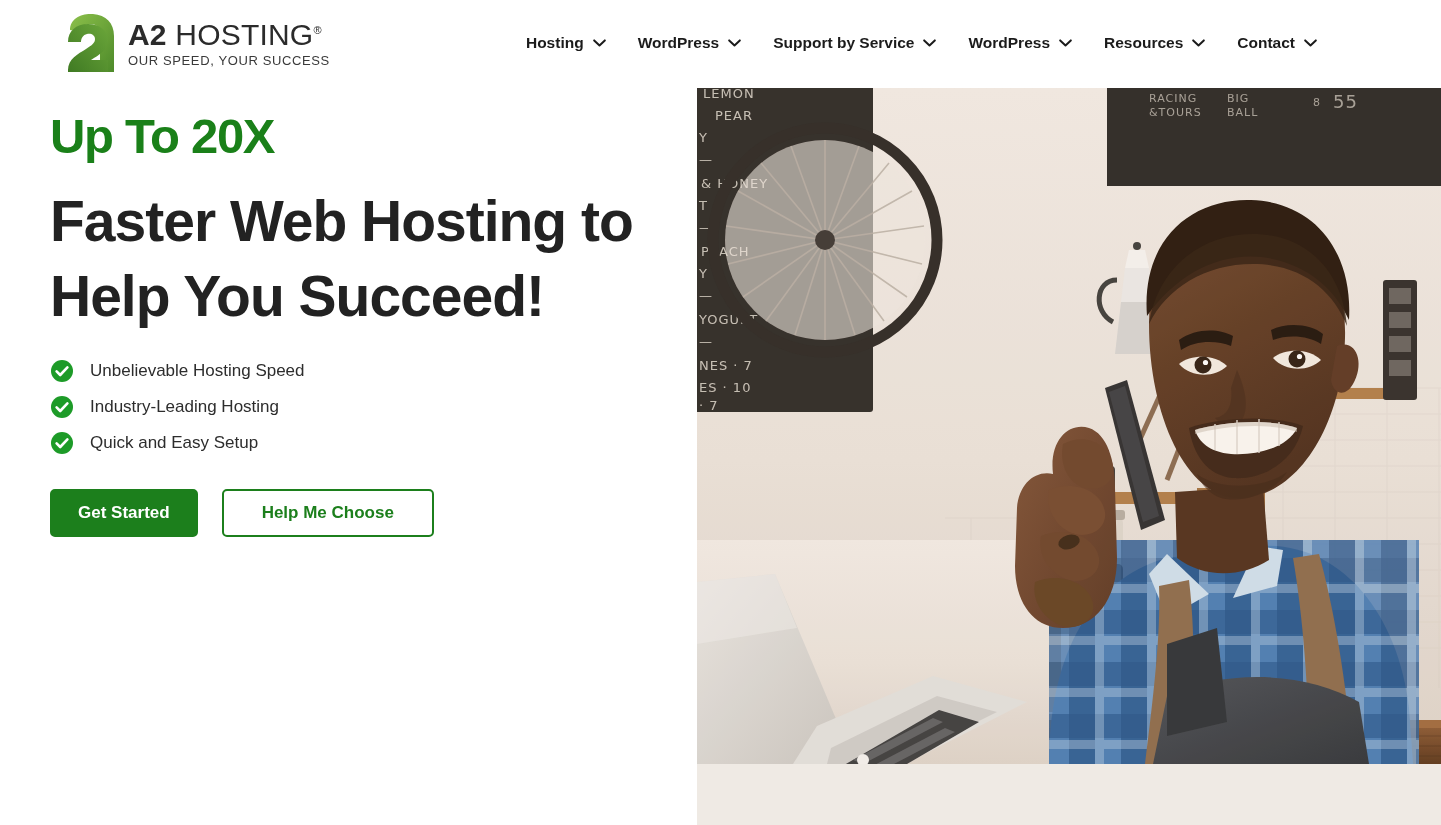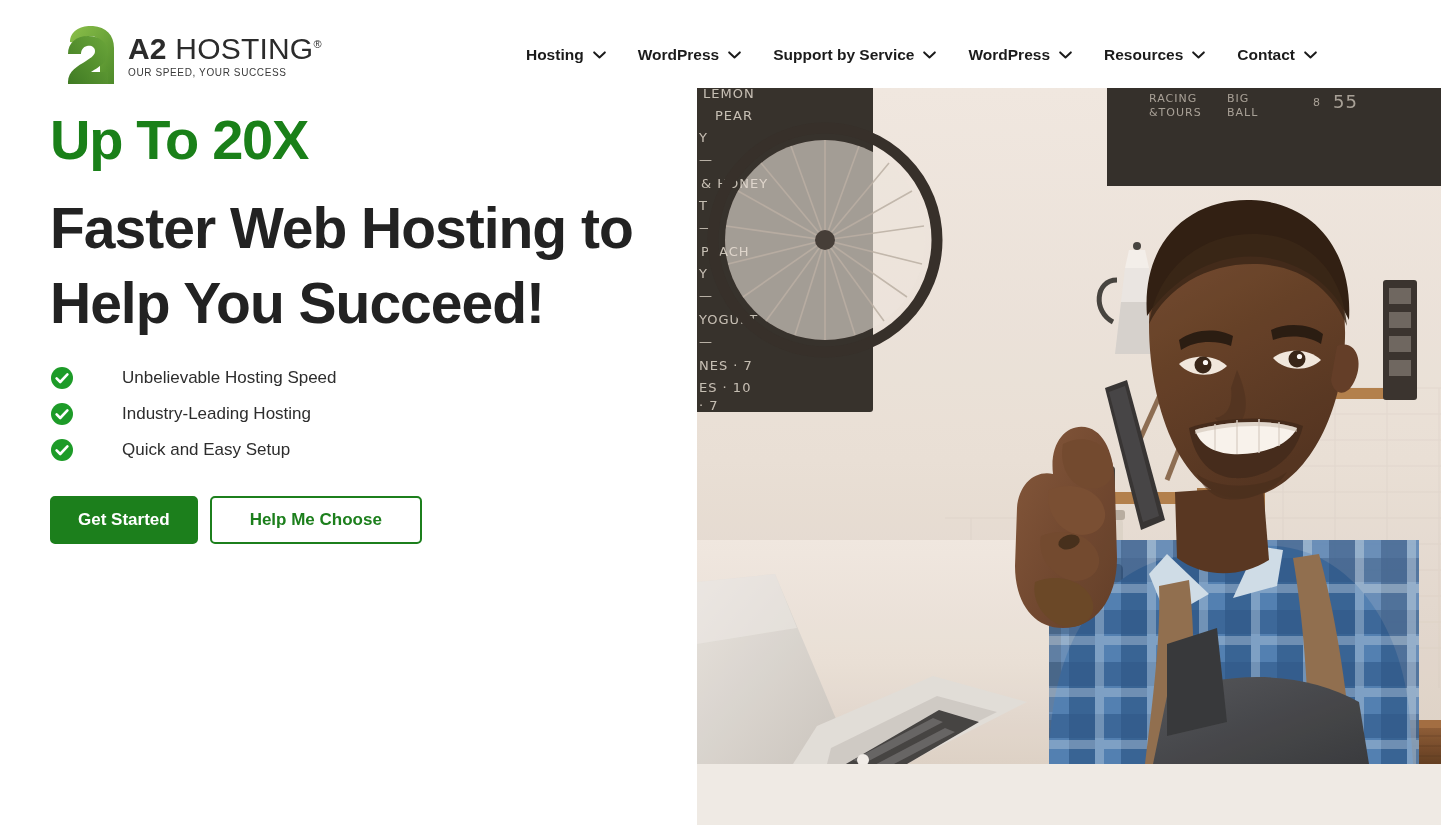--- a/index.html
+++ b/index.html
@@ -7,40 +7,40 @@
     width: 1441px;
     height: 825px;
     background: #ffffff;
     font-family: "Liberation Sans", sans-serif;
     overflow: hidden;
   }
   .page { position: relative; width: 1441px; height: 825px; background: #fff; }
 
   
   .header {
-    position: absolute; top: 12px; left: 0;
+    position: absolute; top: 0; left: 0;
     width: 1441px; height: 90px;
     background: #ffffff;
     display: flex; align-items: center;
   }
   .logo-wrap {
     position: absolute; left: 60px; top: 12px;
     display: flex; align-items: center; gap: 10px;
   }
   .logo-mark { width: 58px; height: 62px; display: block; }
   .logo-text { display: flex; flex-direction: column; justify-content: center; padding-top: 2px; }
   .logo-title {
     font-size: 30px; font-weight: 700; letter-spacing: 0.2px;
     color: #2b2b2b; line-height: 1.02; white-space: nowrap;
     font-family: "Liberation Sans", sans-serif;
   }
   .logo-title .reg { font-size: 11px; vertical-align: super; font-weight: 400; }
   .logo-title .thin { font-weight: 400; }
   .logo-tagline {
-    font-size: 10px; font-weight: 500; letter-spacing: 0.62px;
+    font-size: 13px; font-weight: 500; letter-spacing: 0.62px;
     color: #3a3a3a; margin-top: 3px; white-space: nowrap;
   }
 
   .nav {
     position: absolute; right: 108px; top: 30px;
     display: flex; align-items: center; gap: 0px;
   }
   .nav-item {
     display: flex; align-items: center; gap: 9px;
     padding: 4px 16px;
@@ -49,40 +49,40 @@
   }
   .chev { display: inline-block; width: 13px; height: 8px; }
   .chev svg { display: block; }
 
   
   .hero { position: absolute; top: 90px; left: 0; width: 1441px; height: 735px; }
 
   .hero-left { position: absolute; left: 50px; top: 0px; width: 640px; }
 
   .eyebrow {
-    font-size: 56px; font-weight: 800; color: #1a8019;
+    font-size: 49px; font-weight: 800; color: #1a8019;
     line-height: 1.0; letter-spacing: -1.3px;
     margin-top: 22px;
   }
   .headline {
     font-size: 57px; font-weight: 800; color: #222222;
     line-height: 1.32; letter-spacing: -1.0px;
     margin-top: 23px; max-width: 610px;
   }
   .sub {
     font-size: 17.5px; color: #2d2d2d; line-height: 1.62;
     margin-top: 34px; max-width: 625px; font-weight: 400;
   }
 
   .features { margin-top: 25px; display: flex; flex-direction: column; gap: 12px; }
   .feature { display: flex; align-items: center; gap: 16px; }
   .check-icon { width: 24px; height: 24px; flex: 0 0 24px; display: block; }
-  .feature-label { font-size: 17px; color: #2d2d2d; font-weight: 400; margin-left: 32px; }
-
-  .cta-row { margin-top: 34px; display: flex; align-items: flex-end; gap: 12px; }
+  .feature-label { font-size: 17px; color: #2d2d2d; font-weight: 400; }
+
+  .cta-row { margin-top: 34px; display: flex; align-items: flex-end; gap: 24px; }
   .btn {
     display: inline-flex; align-items: center; justify-content: center;
     height: 48px; border-radius: 5px;
     font-size: 17px; font-weight: 700; cursor: pointer;
     font-family: "Liberation Sans", sans-serif;
   }
   .btn-primary { background: #1c7f1c; color: #ffffff; padding: 0 26px; border: 2px solid #1c7f1c; }
   .btn-secondary { background: #ffffff; color: #1c7f1c; padding: 0 38px; border: 2px solid #1c7f1c; }
 
   

